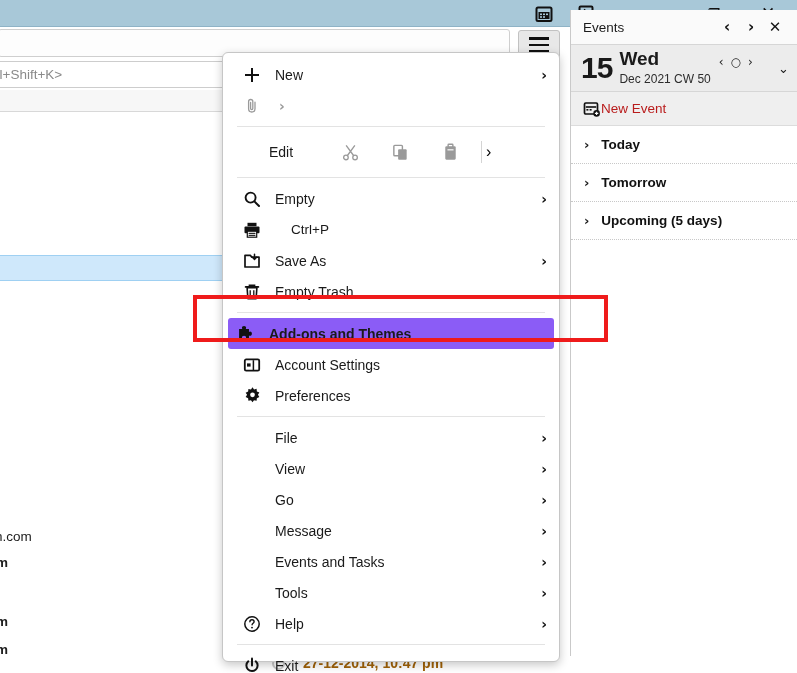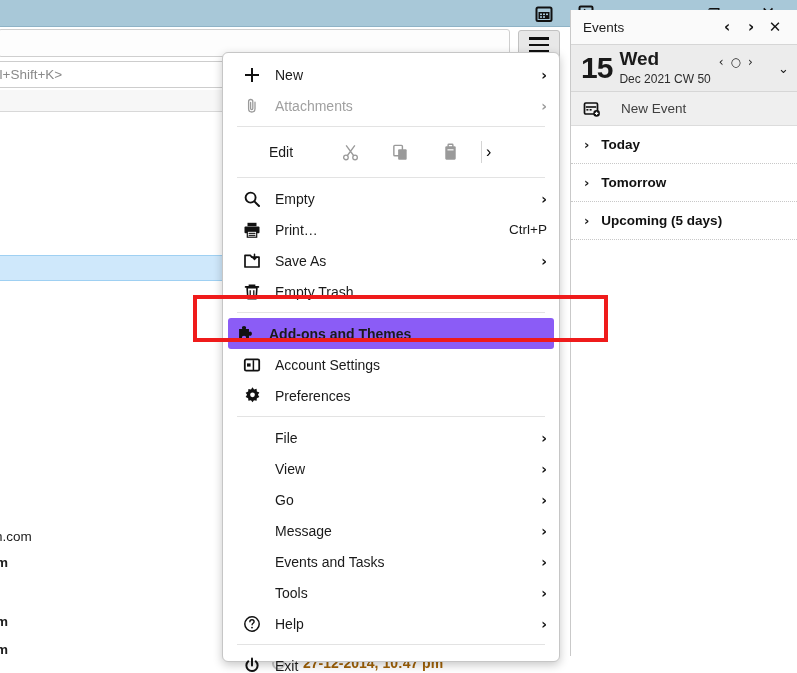--- a/index.html
+++ b/index.html
@@ -106,22 +106,22 @@
   }
   .ev-daynum { font-size: 30px; font-weight: bold; color: #1a1a1a; line-height: 1; letter-spacing: -1px; }
   .ev-dcol { margin-left: 7px; }
   .ev-dow { font-size: 19px; font-weight: bold; color: #1a1a1a; line-height: 20px; }
   .ev-sub { font-size: 12px; color: #2c2c2c; line-height: 15px; }
   .ev-minnav { display: flex; align-items: center; gap: 7px; margin-left: 8px; margin-bottom: 12px; }
   .ev-minnav span { font-family: "DejaVu Sans", sans-serif; font-size: 12px; color: #1a1a1a; }
   .ev-caret { position: absolute; right: 8px; top: 16px; font-family: "DejaVu Sans", sans-serif;
               font-size: 13px; color: #1a1a1a; }
   .ev-newevent {
-    height: 34px; display: flex; align-items: center; gap: 20px; padding-left: 12px;
-    background: #efefef; border-bottom: 1px solid #dcdcdc; font-size: 13.5px; color: #404040;
+    height: 34px; display: flex; align-items: center; gap: 0; padding-left: 12px;
+    background: #efefef; border-bottom: 1px solid #dcdcdc; font-size: 13.5px; color: #b91c1c;
   }
   .ev-group {
     height: 38px; display: flex; align-items: center; gap: 12px; padding-left: 13px;
     border-bottom: 1px dotted #c8c8c8; background: #fff;
   }
   .ev-group .tw { font-family: "DejaVu Sans", sans-serif; font-size: 13px; font-weight: bold; color: #1a1a1a; }
   .ev-group .gl { font-size: 13.5px; font-weight: bold; color: #111; }
 
   
   .hamburger {
@@ -211,21 +211,20 @@
       <span class="lbl">New</span>
       <span class="chev">›</span>
     </div>
 
     <div class="mi">
       <span class="ic">
         <svg width="18" height="18" viewBox="0 0 18 18">
           <path d="M12 5.2v6.6a3.2 3.2 0 0 1-6.4 0V4.6a2.1 2.1 0 0 1 4.2 0v7a1.1 1.1 0 0 1-2.2 0V5.4" fill="none" stroke="#9a9a9a" stroke-width="1.3" stroke-linecap="round"></path>
         </svg>
       </span>
-      <span class="lbl dim">Attachments</span>
       <span class="chev" style="color:#9a9a9a">›</span>
     </div>
 
     <div class="sep"></div>
 
     <div class="editrow">
       <span class="lbl">Edit</span>
       <span class="eic">
         <svg width="19" height="19" viewBox="0 0 20 20">
           <circle cx="5.2" cy="15.2" r="2.4" fill="none" stroke="#9a9a9a" stroke-width="1.4"></circle>
@@ -266,21 +265,20 @@
     <div class="mi">
       <span class="ic">
         <svg width="18" height="18" viewBox="0 0 18 18">
           <rect x="4.5" y="1.8" width="9" height="3.4" fill="#111"></rect>
           <rect x="1.5" y="5.6" width="15" height="6.6" rx="1" fill="#111"></rect>
           <rect x="4.3" y="10.2" width="9.4" height="6" fill="#fff" stroke="#111" stroke-width="1.2"></rect>
           <rect x="5.6" y="11.8" width="6.8" height="1.1" fill="#111"></rect>
           <rect x="5.6" y="13.8" width="6.8" height="1.1" fill="#111"></rect>
         </svg>
       </span>
-      <span class="lbl">Print…</span>
       <span class="shortcut">Ctrl+P</span>
     </div>
 
     <div class="mi">
       <span class="ic">
         <svg width="18" height="18" viewBox="0 0 18 18">
           <path d="M2 3.3h5.3l1.3 1.8H16V15H2z" fill="none" stroke="#111" stroke-width="1.7" stroke-linejoin="round"></path>
           <path d="M11.5 2.2v5.2M9.4 5.3l2.1 2.1 2.1-2.1" fill="none" stroke="#111" stroke-width="1.5" stroke-linecap="round"></path>
         </svg>
       </span>

